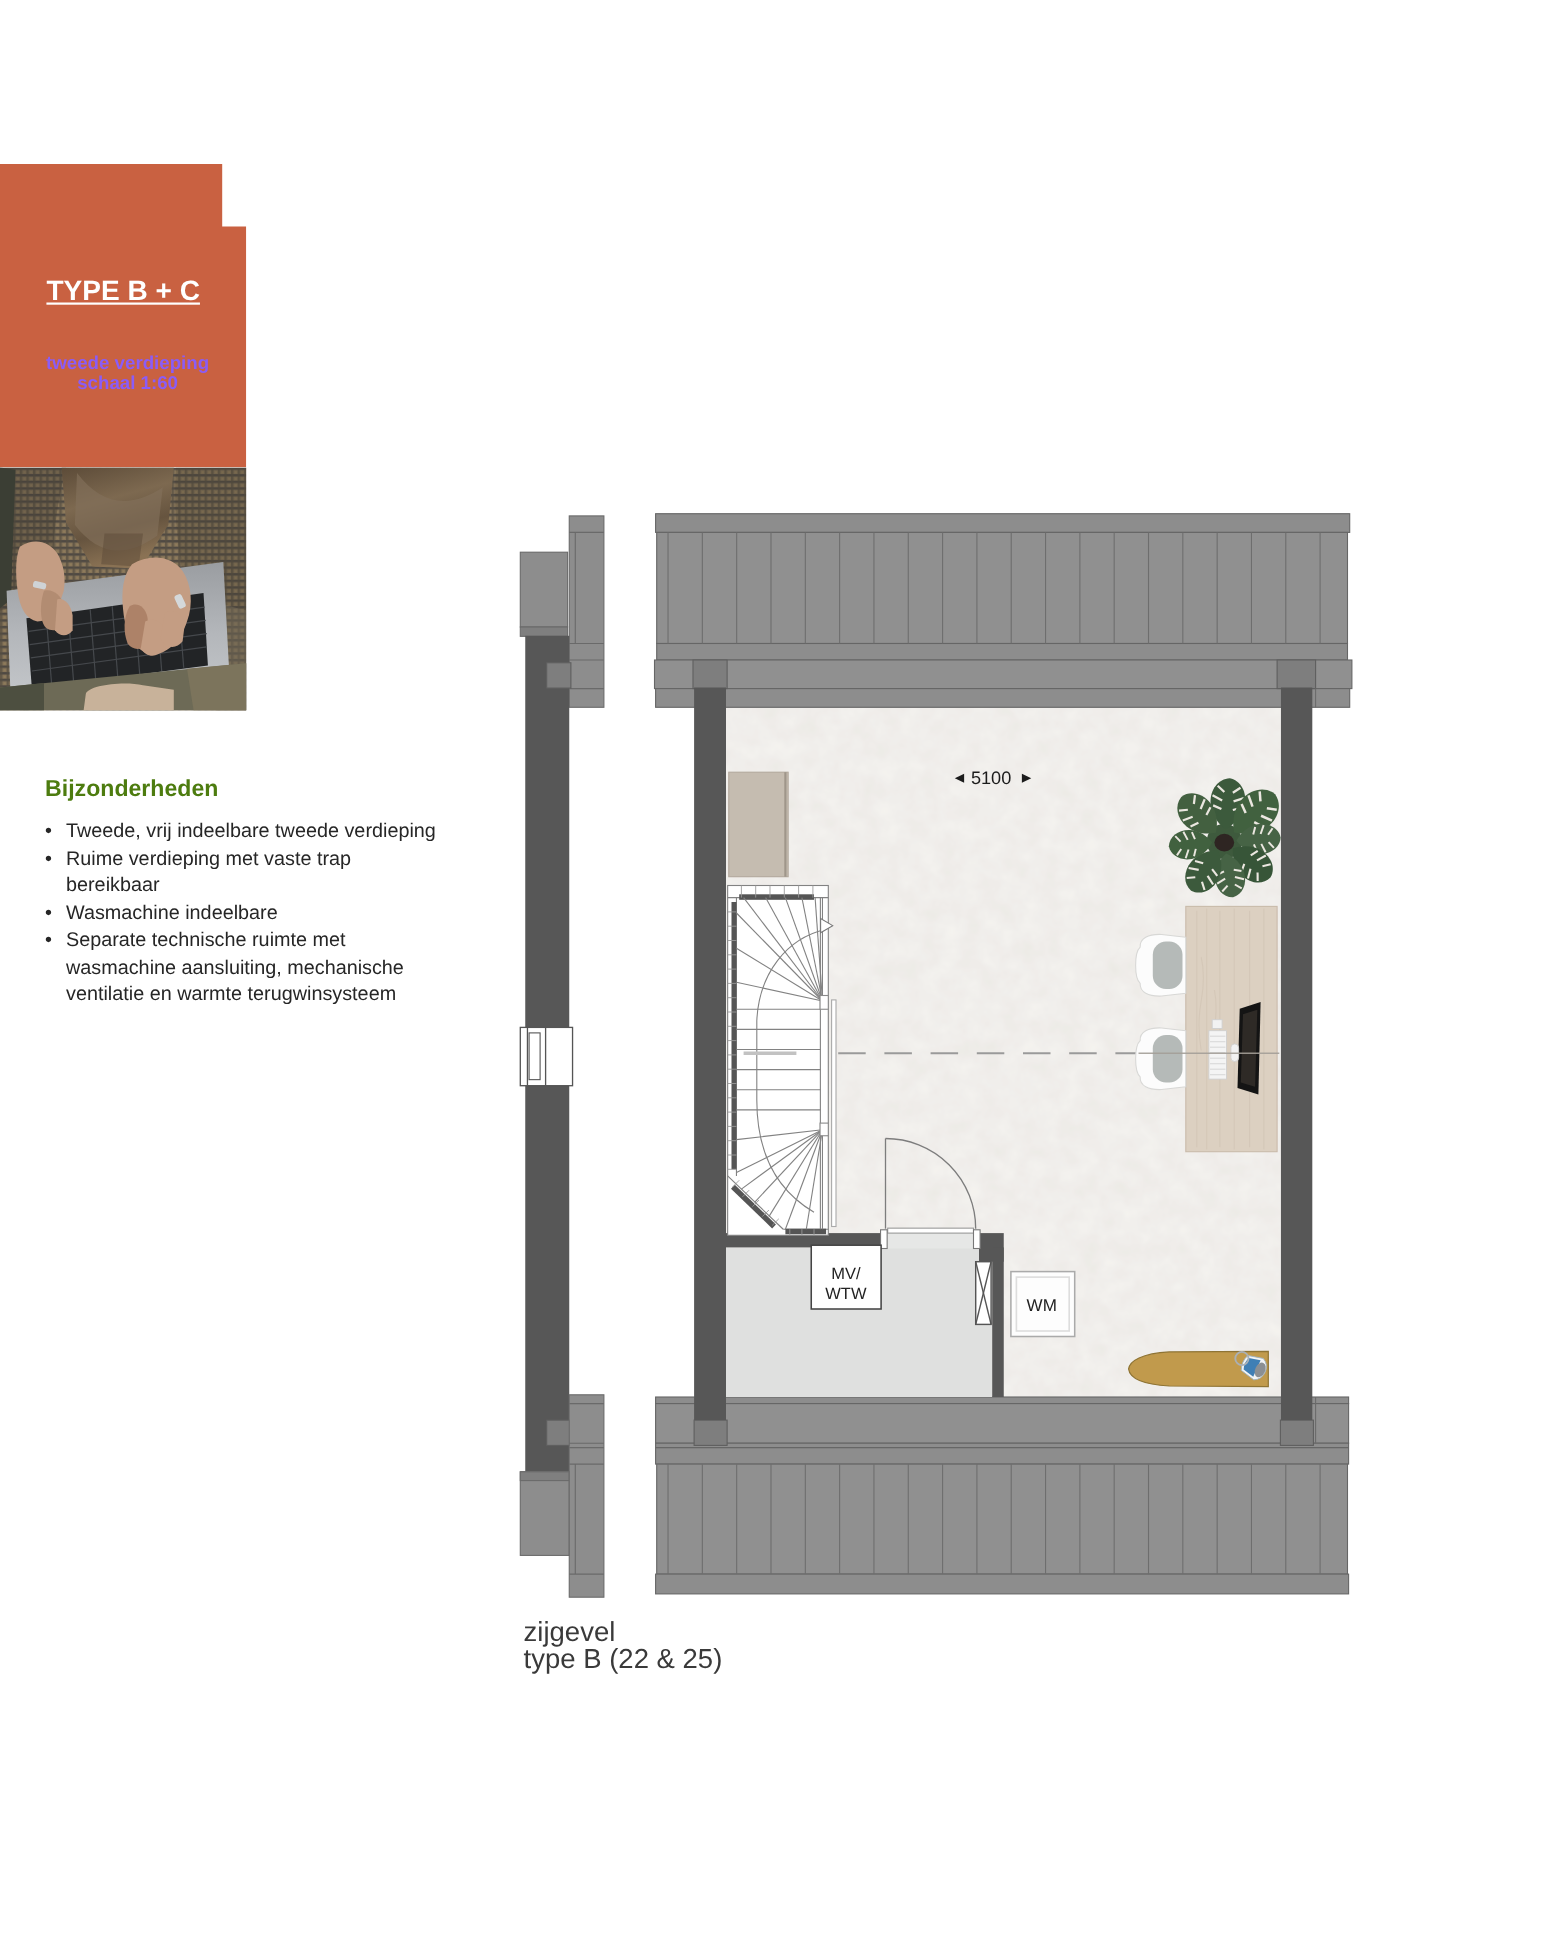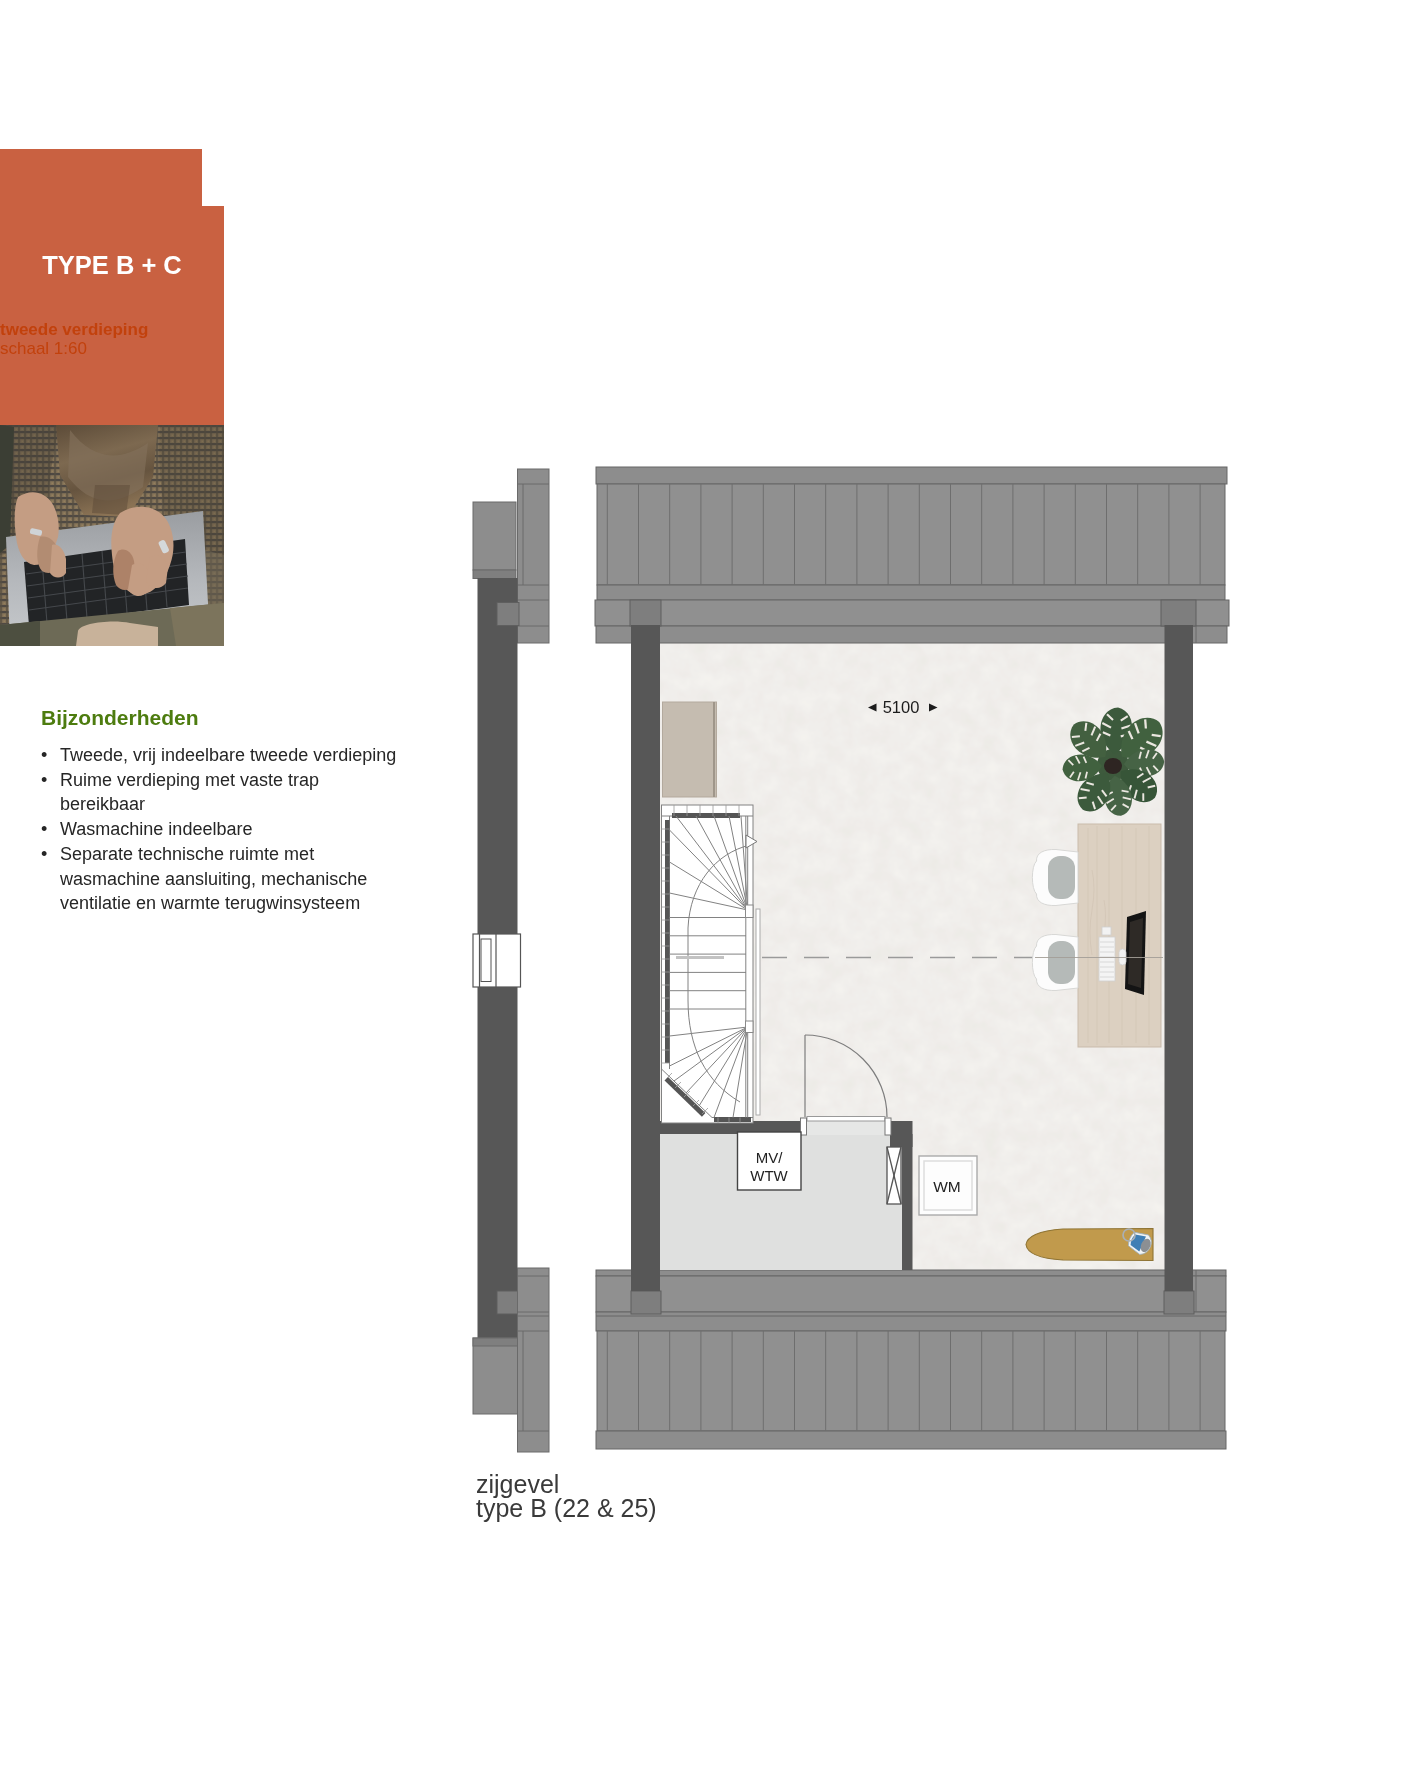--- a/index.html
+++ b/index.html
@@ -7,25 +7,25 @@
        font-family:"Liberation Sans", sans-serif;overflow:hidden;}
   .abs{position:absolute;}
 </style>
 </head>
 <body>
 
 <div class="abs" style="left:0;top:149px;width:224px;height:276px;background:#c96141;
      clip-path:polygon(0 0,202px 0,202px 57px,224px 57px,224px 276px,0 276px);"></div>
 
 <div class="abs" style="left:0;top:251px;width:224px;text-align:center;color:#fff;
-     font-size:25.5px;font-weight:bold;">TYPE B + C</div>
-
-<div class="abs" style="left:0;top:320px;width:232px;color:#c2410c;
+     font-size:25.5px;font-weight:bold;text-decoration:underline;">TYPE B + C</div>
+
+<div class="abs" style="left:0;top:320px;width:232px;text-align:center;color:#8b5cf6;
      font-size:17px;font-weight:bold;line-height:19px;">tweede verdieping<br>
-     <span style="font-weight:normal;">schaal 1:60</span></div>
+     <span style="font-weight:bold;">schaal 1:60</span></div>
 
 <svg class="abs" style="left:0;top:425px;" width="224" height="221" viewBox="0 0 224 221">
   <defs>
     <pattern id="plaid" width="6" height="6" patternUnits="userSpaceOnUse">
       <rect width="6" height="6" fill="#857358"></rect>
       <rect width="6" height="2.2" y="0" fill="#454240" opacity="0.85"></rect>
       <rect width="2.2" height="6" x="0" fill="#554e41" opacity="0.7"></rect>
       <rect width="1.4" height="1.4" x="3.6" y="3.6" fill="#93805d"></rect>
     </pattern>
     <linearGradient id="satin" x1="0" y1="0" x2="0.3" y2="1">

